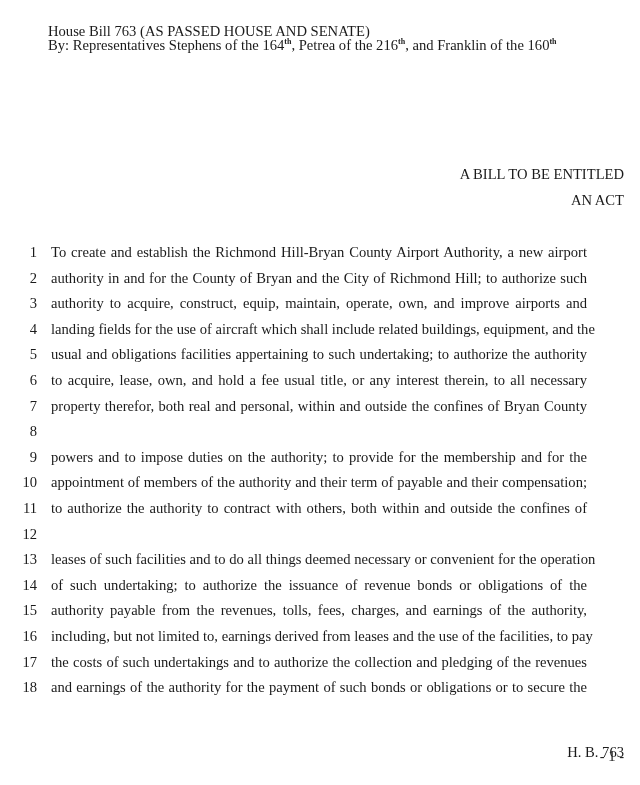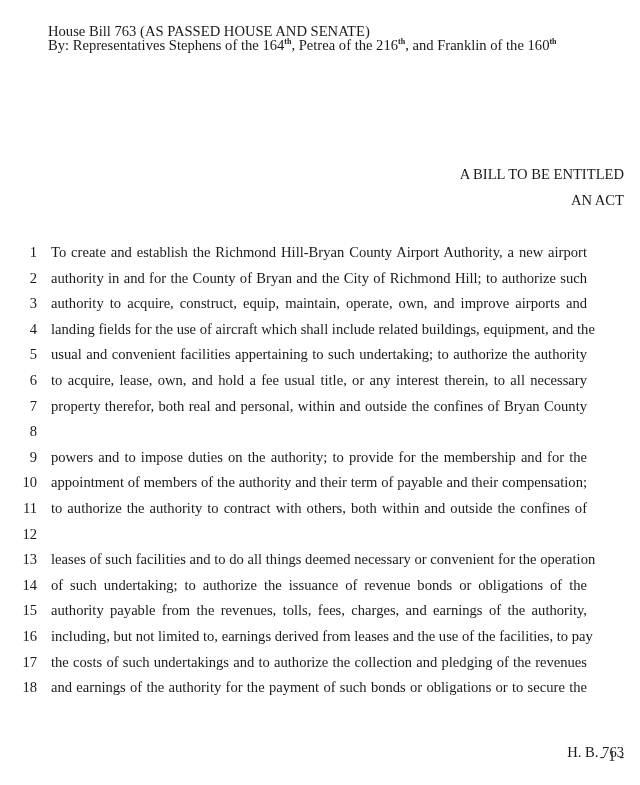--- a/index.html
+++ b/index.html
@@ -40,21 +40,21 @@
     <div class="line">
       <span class="ln">3</span>
       <span class="txt">authority to acquire, construct, equip, maintain, operate, own, and improve airports and</span>
     </div>
     <div class="line">
       <span class="ln">4</span>
       <span class="txt">landing fields for the use of aircraft which shall include related buildings, equipment, and the</span>
     </div>
     <div class="line">
       <span class="ln">5</span>
-      <span class="txt">usual and convenient facilities appertaining to such undertaking; to authorize the authority</span>
+      <span class="txt">usual and obligations facilities appertaining to such undertaking; to authorize the authority</span>
     </div>
     <div class="line">
       <span class="ln">6</span>
       <span class="txt">to acquire, lease, own, and hold a fee usual title, or any interest therein, to all necessary</span>
     </div>
     <div class="line">
       <span class="ln">7</span>
       <span class="txt">property therefor, both real and personal, within and outside the confines of Bryan County</span>
     </div>
     <div class="line">

